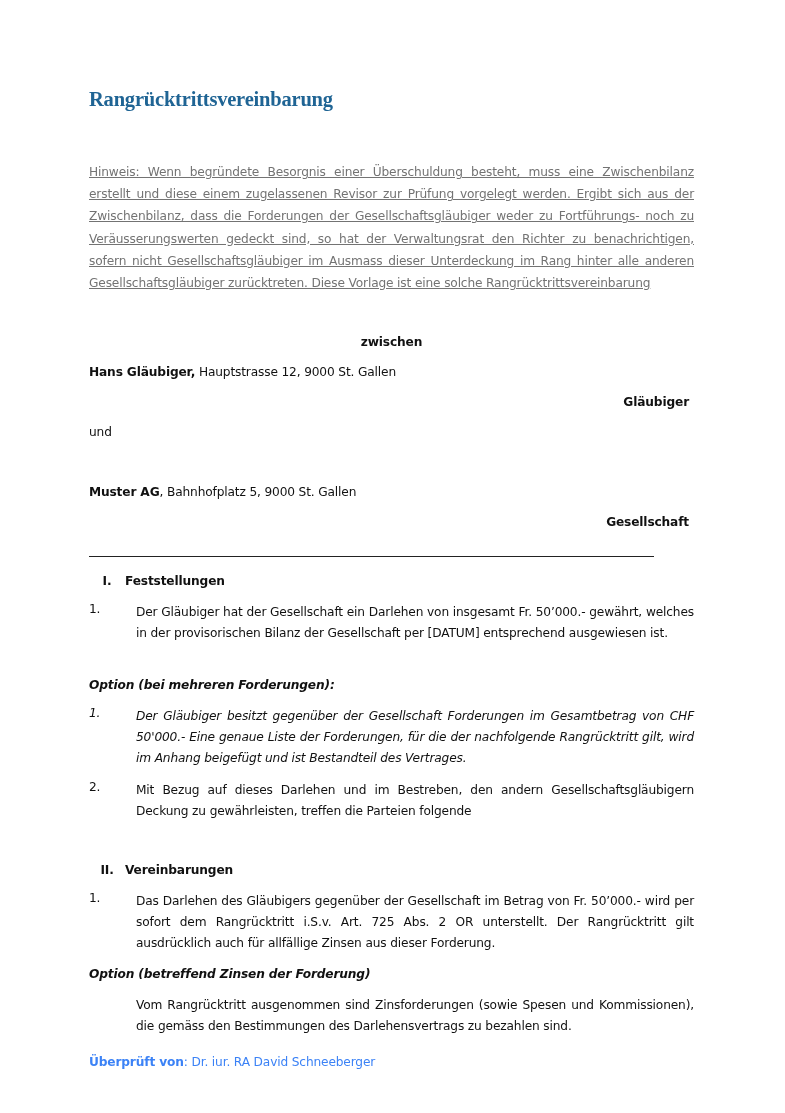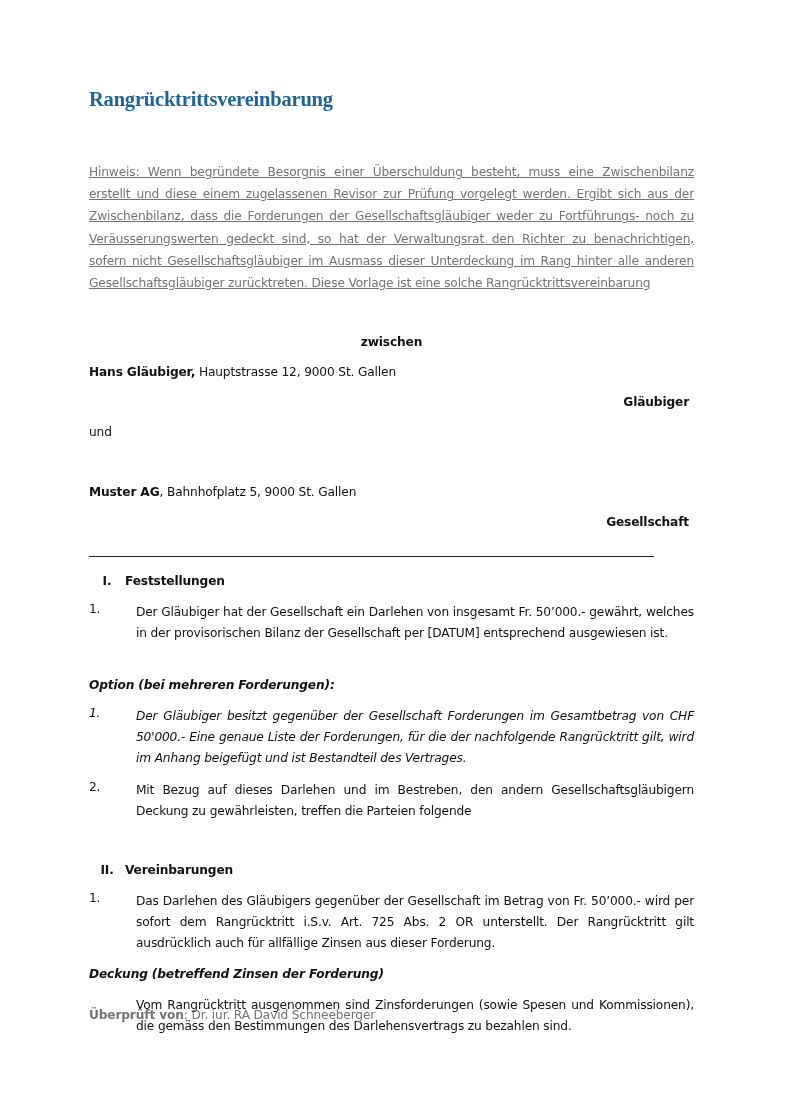--- a/index.html
+++ b/index.html
@@ -24,21 +24,21 @@
   .center-x { left: 89px; width: 605px; text-align: center; }
   .right-x { left: 89px; width: 600px; text-align: right; }
   .rule { position: absolute; left: 89px; top: 556px; width: 565px; height: 1px; background: #222; }
   .heading { position: absolute; left: 89px; font-weight: bold; text-align: center; }
   .heading .num { display: inline-block; width: 36px; }
   .item { position: absolute; left: 89px; width: 605px; }
   .item .num { position: absolute; left: 0; top: 0; }
   .item .body { margin-left: 47px; line-height: 21px; text-align: justify; text-align-last: left; }
   .italic { font-style: italic; }
   .option { position: absolute; left: 89px; font-weight: bold; font-style: italic; }
-  .footer { position: absolute; left: 89px; top: 1008px; color: #737373; }
+  .footer { position: absolute; left: 89px; top: 1055px; color: #3b82f6; }
   .footer .lbl { font-weight: bold; }
 </style>
 </head>
 <body>
 
 <h1 class="title" style="margin:0;">Rangrücktrittsvereinbarung</h1>
 
 <p class="notice" style="margin:0;">Hinweis: Wenn begründete Besorgnis einer Überschuldung besteht, muss eine Zwischenbilanz erstellt und diese einem zugelassenen Revisor zur Prüfung vorgelegt werden. Ergibt sich aus der Zwischenbilanz, dass die Forderungen der Gesellschaftsgläubiger weder zu Fortführungs- noch zu Veräusserungswerten gedeckt sind, so hat der Verwaltungsrat den Richter zu benachrichtigen, sofern nicht Gesellschaftsgläubiger im Ausmass dieser Unterdeckung im Rang hinter alle anderen Gesellschaftsgläubiger zurücktreten. Diese Vorlage ist eine solche Rangrücktrittsvereinbarung</p>
 
 <div class="line bold center-x" style="top:335px;">zwischen</div>
@@ -80,21 +80,21 @@
 
 <div class="heading" style="top:863px;">
   <span class="num">II.</span><span>Vereinbarungen</span>
 </div>
 
 <div class="item" style="top:891px;">
   <span class="num">1.</span>
   <div class="body">Das Darlehen des Gläubigers gegenüber der Gesellschaft im Betrag von Fr. 50’000.- wird per sofort dem Rangrücktritt i.S.v. Art. 725 Abs. 2 OR unterstellt. Der Rangrücktritt gilt ausdrücklich auch für allfällige Zinsen aus dieser Forderung.</div>
 </div>
 
-<div class="option" style="top:967px;">Deckung (betreffend Zinsen der Forderung)</div>
+<div class="option" style="top:967px;">Option (betreffend Zinsen der Forderung)</div>
 
 <div class="item" style="top:995px;">
   <div class="body">Vom Rangrücktritt ausgenommen sind Zinsforderungen (sowie Spesen und Kommissionen), die gemäss den Bestimmungen des Darlehensvertrags zu bezahlen sind.</div>
 </div>
 
 <div class="footer">
   <span class="lbl">Überprüft von</span><span>:</span><span> Dr. iur. RA David Schneeberger</span>
 </div>
 
 </body></html>

